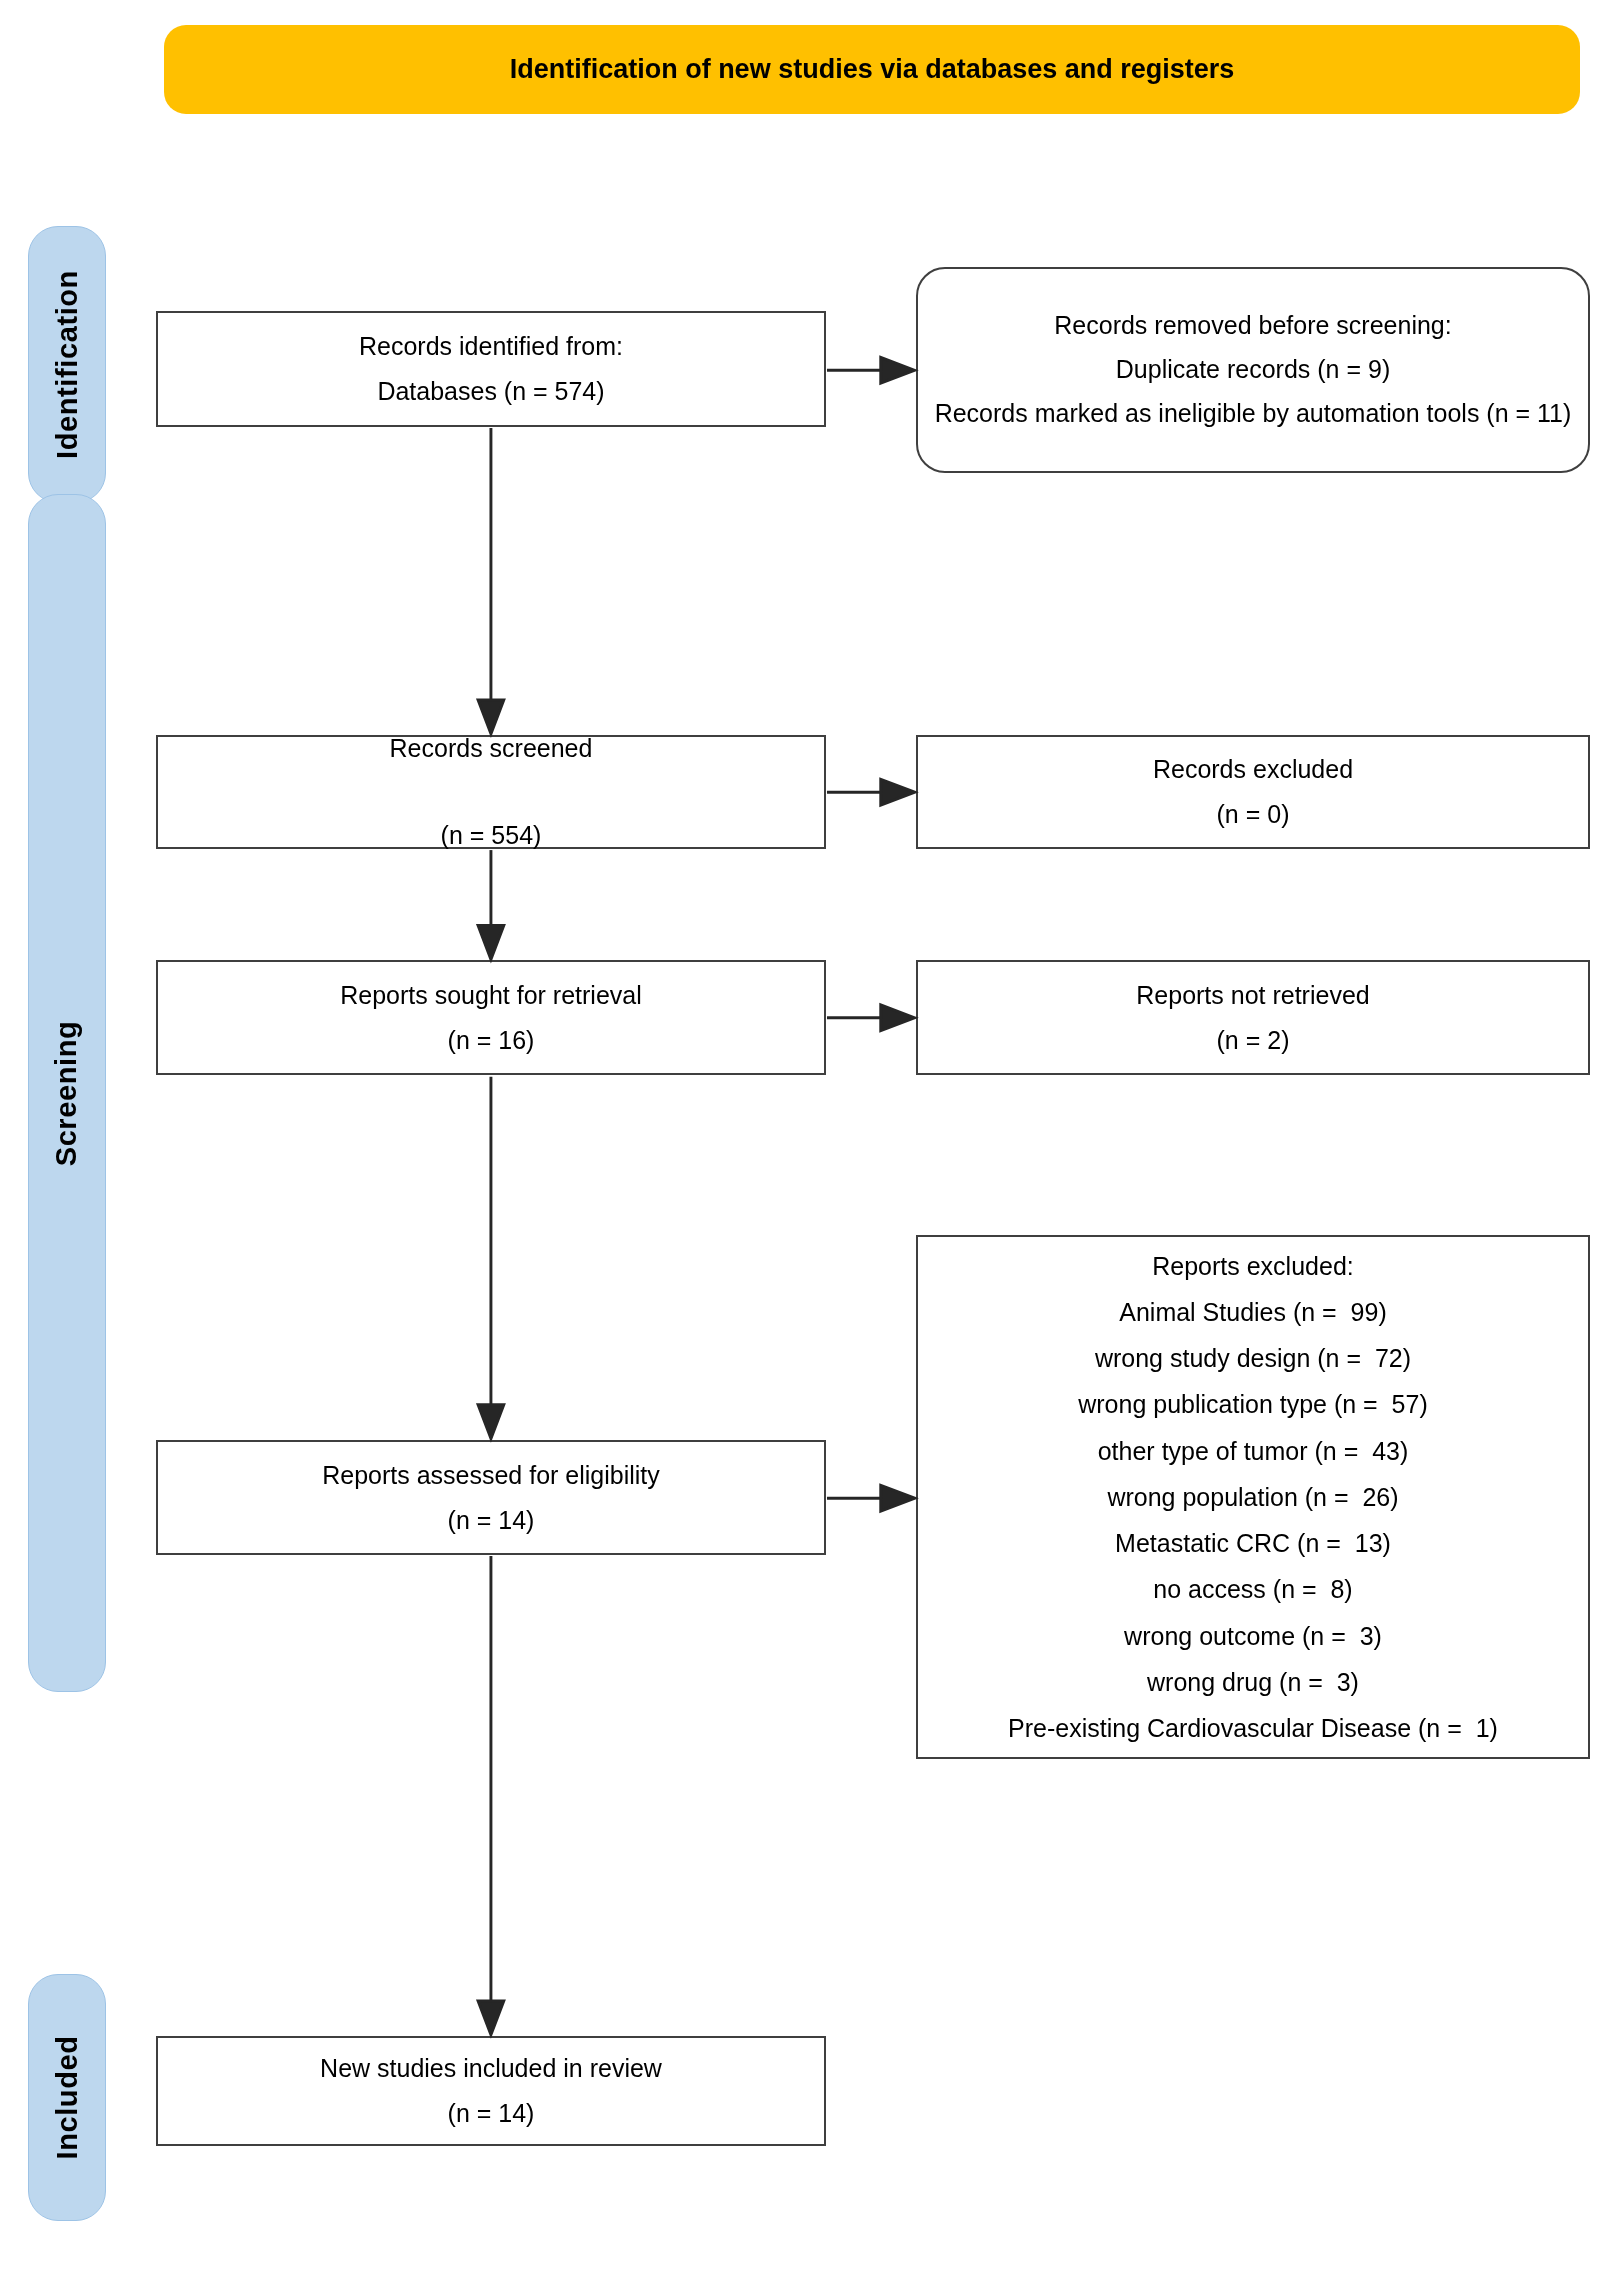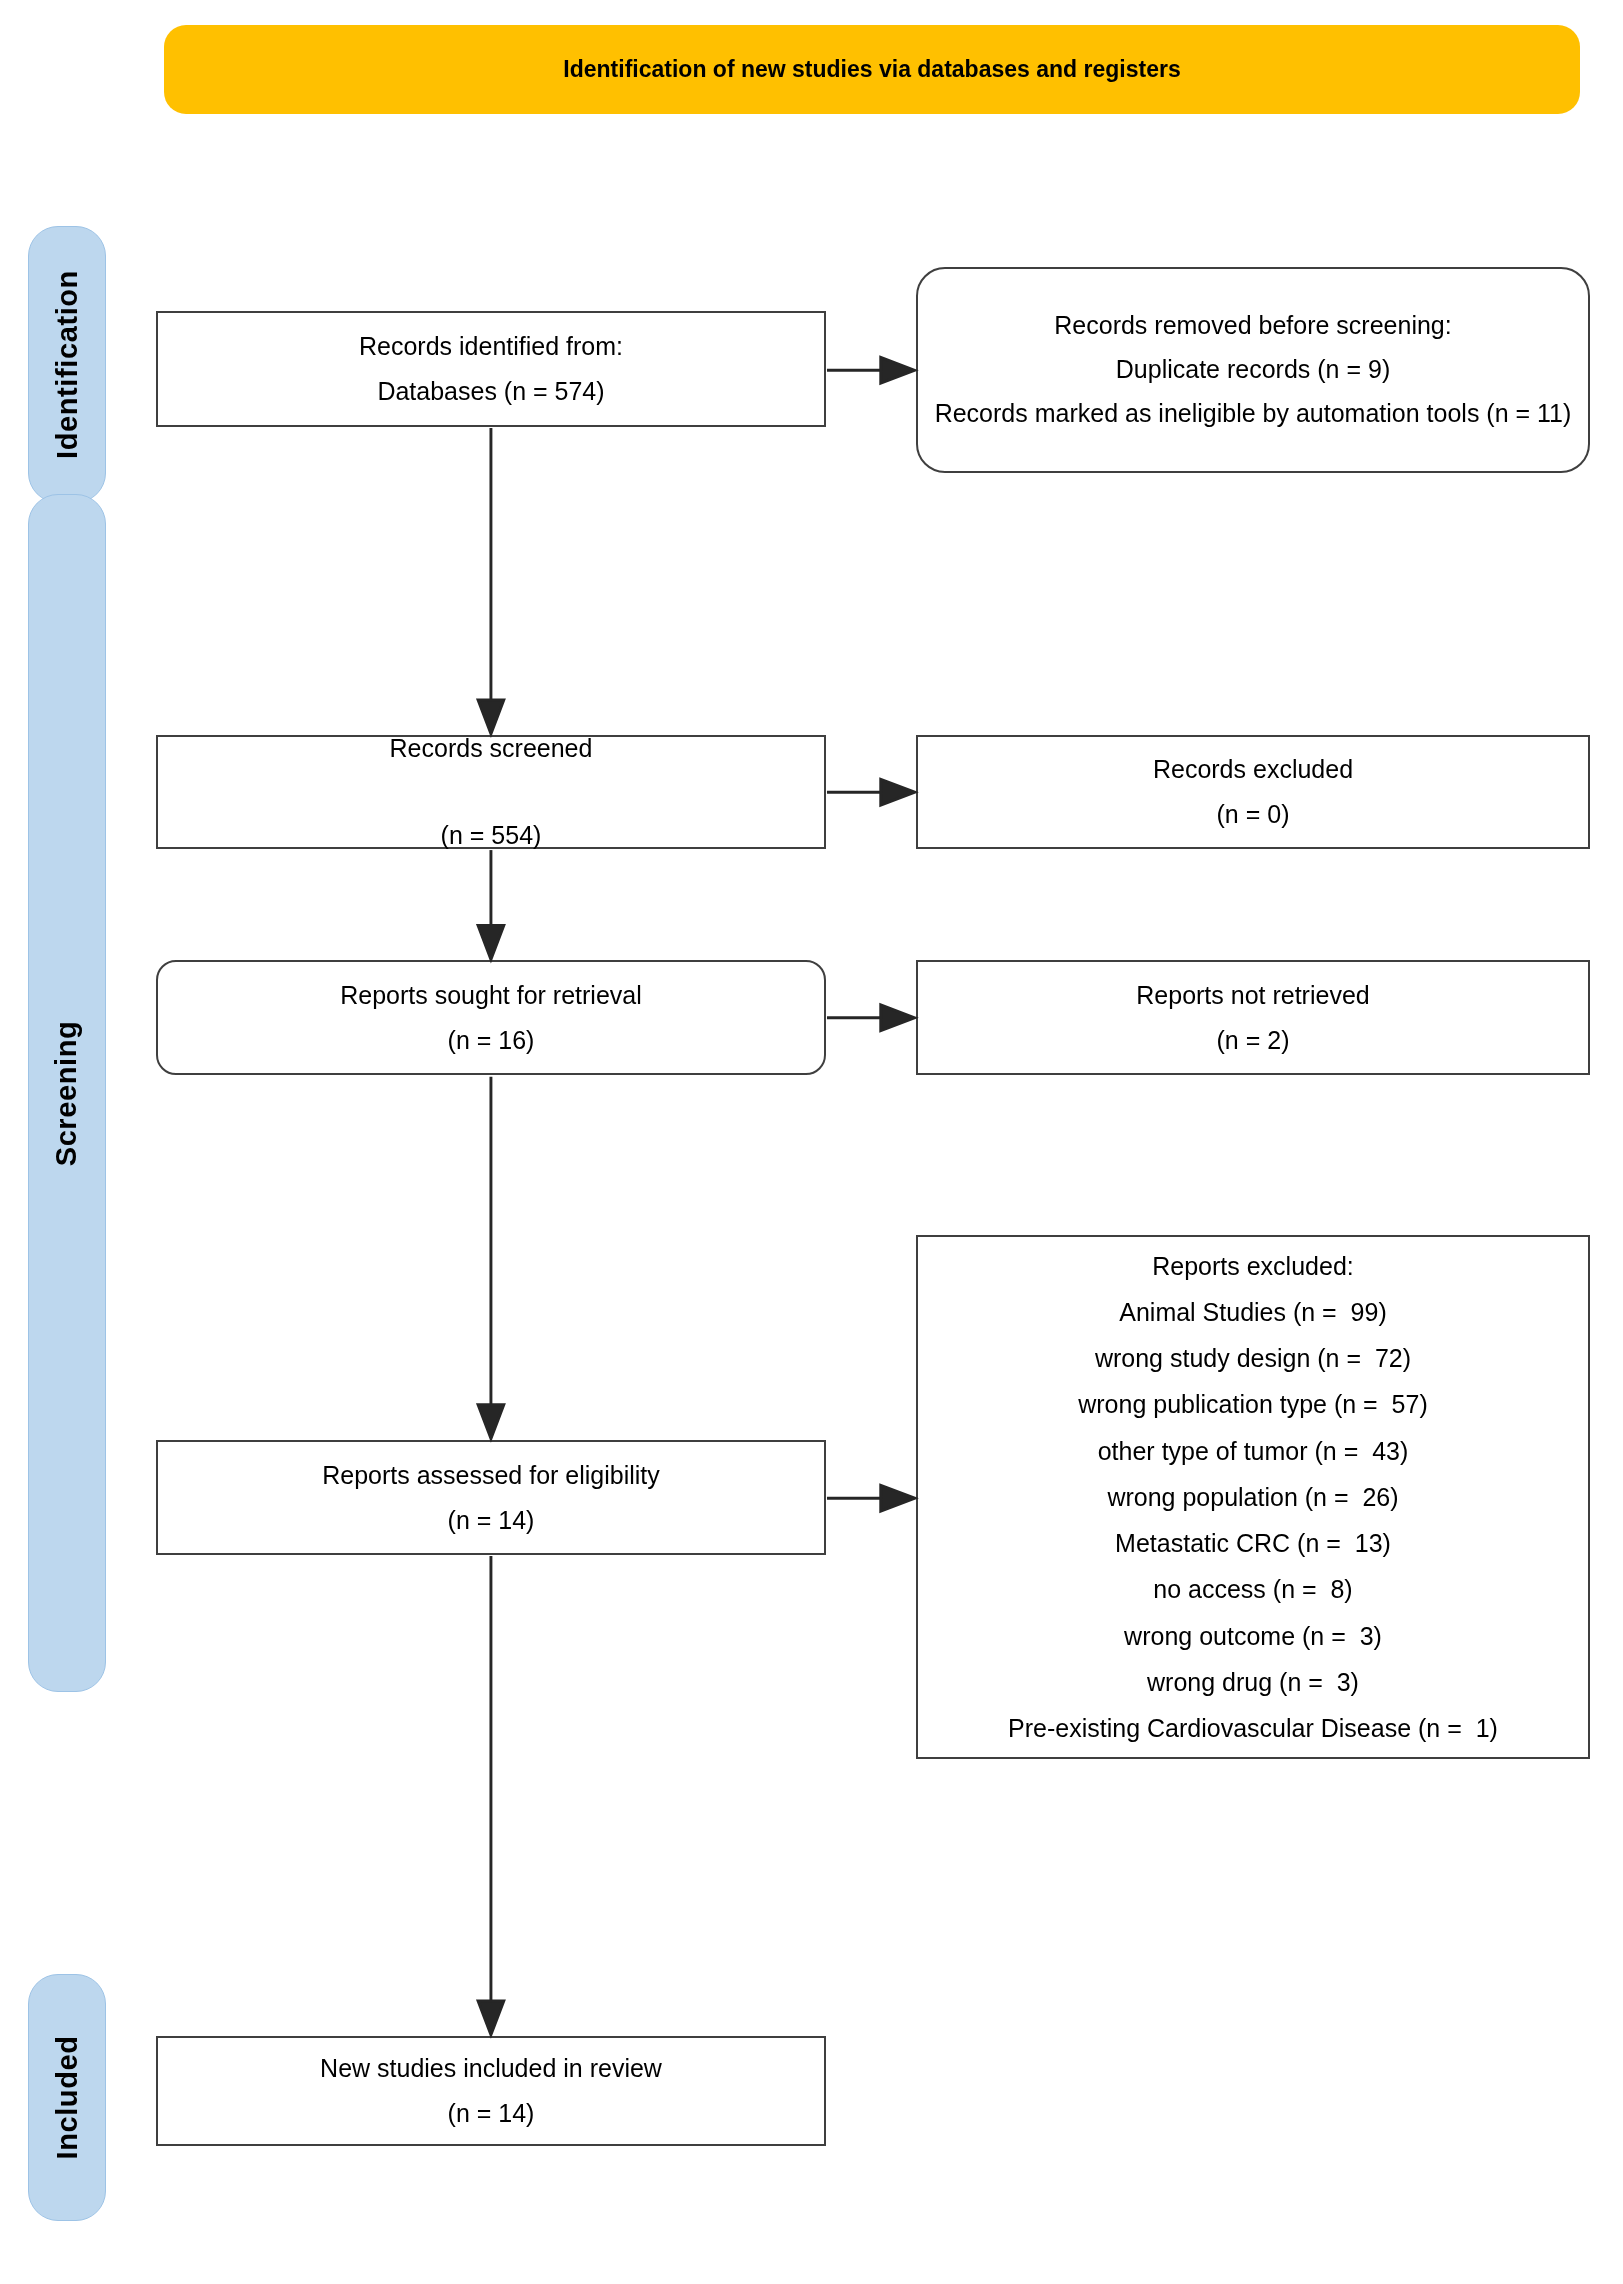--- a/index.html
+++ b/index.html
@@ -12,21 +12,21 @@
   }
   *{box-sizing:border-box;}
   html,body{margin:0;padding:0;background:#ffffff;}
   body{font-family:"Liberation Sans",sans-serif;color:var(--text);}
   .canvas{position:relative;width:1623px;height:2284px;background:#ffffff;overflow:hidden;}
 
   .banner{
     position:absolute;left:164px;top:24.6px;width:1416px;height:89px;
     background:var(--banner-bg);border-radius:22px;
     display:flex;align-items:center;justify-content:center;
-    font-size:23px;font-weight:bold;text-align:center;
+    font-size:27px;font-weight:bold;text-align:center;
   }
 
   .stage{
     position:absolute;left:28px;width:78px;
     background:var(--stage-bg);border:1.2px solid var(--stage-edge);border-radius:30px;
     display:flex;align-items:center;justify-content:center;
   }
   .stage span{
     transform:rotate(-90deg);white-space:nowrap;
     font-size:29px;font-weight:bold;letter-spacing:0.6px;
@@ -41,21 +41,21 @@
     text-align:center;font-size:25px;line-height:1.8;padding:4.7px 15px;
   }
   .box-line{white-space:pre-wrap;}
   .col-left{left:156px;width:670px;}
   .col-right{left:916px;width:674px;}
 
   .box-records-identified{top:311px;height:116px;}
   .box-records-removed{top:267px;height:206px;line-height:1.75;border-radius:29px;}
   .box-records-screened{top:735px;height:114px;gap:42px;}
   .box-records-excluded{top:735px;height:114px;}
-  .box-reports-sought{top:960px;height:115px;border-radius:20px;}
+  .box-reports-sought{top:960px;height:115px;}
   .box-reports-not-retrieved{top:960px;height:115px;}
   .box-reports-assessed{top:1440px;height:115px;}
   .box-reports-excluded{top:1235px;height:524px;line-height:1.85;}
   .box-new-studies{top:2036px;height:110px;}
 
   .arrows{position:absolute;left:0;top:0;width:1623px;height:2284px;pointer-events:none;}
 </style>
 </head>
 <body>
 

